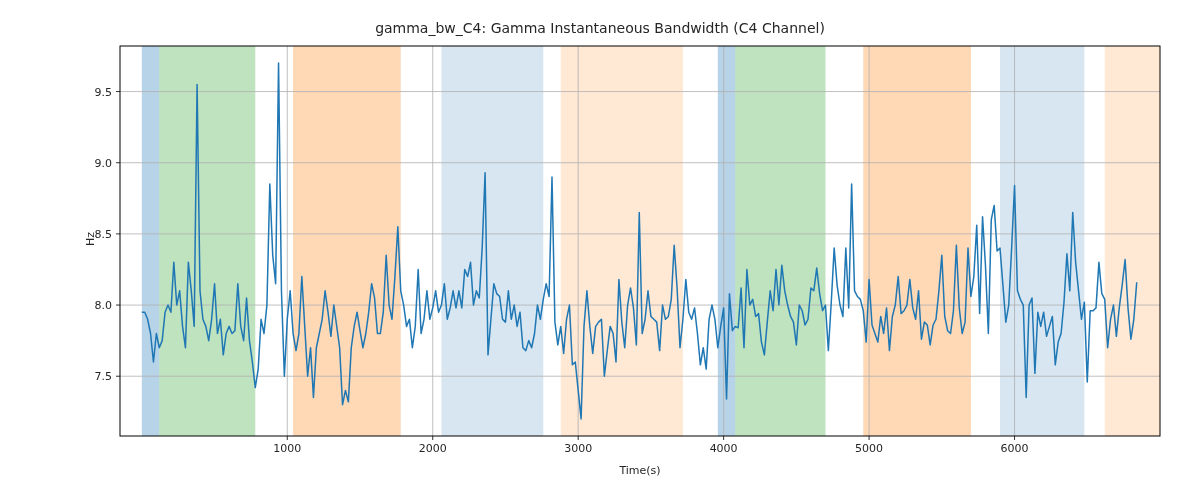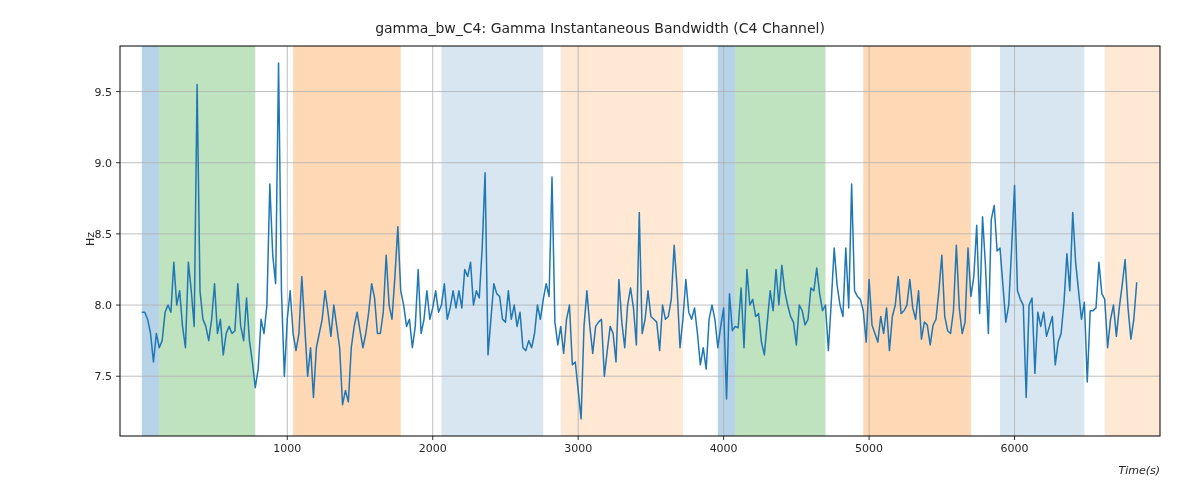--- a/index.html
+++ b/index.html
@@ -65,23 +65,22 @@
     stroke-width: 0.8;
   }
   .xlabel, .ylabel {
     position: absolute;
     font-size: 11px;
     color: #262626;
   }
   .xlabel {
     left: 0;
     width: 100%;
-    text-align: right;
+    text-align: center;
     top: 418px;
-    font-style: italic;
   }
   .ylabel {
     transform: rotate(-90deg);
     transform-origin: left top;
     left: -36px;
     top: 200px;
   }
 </style>
 </head>
 <body>

